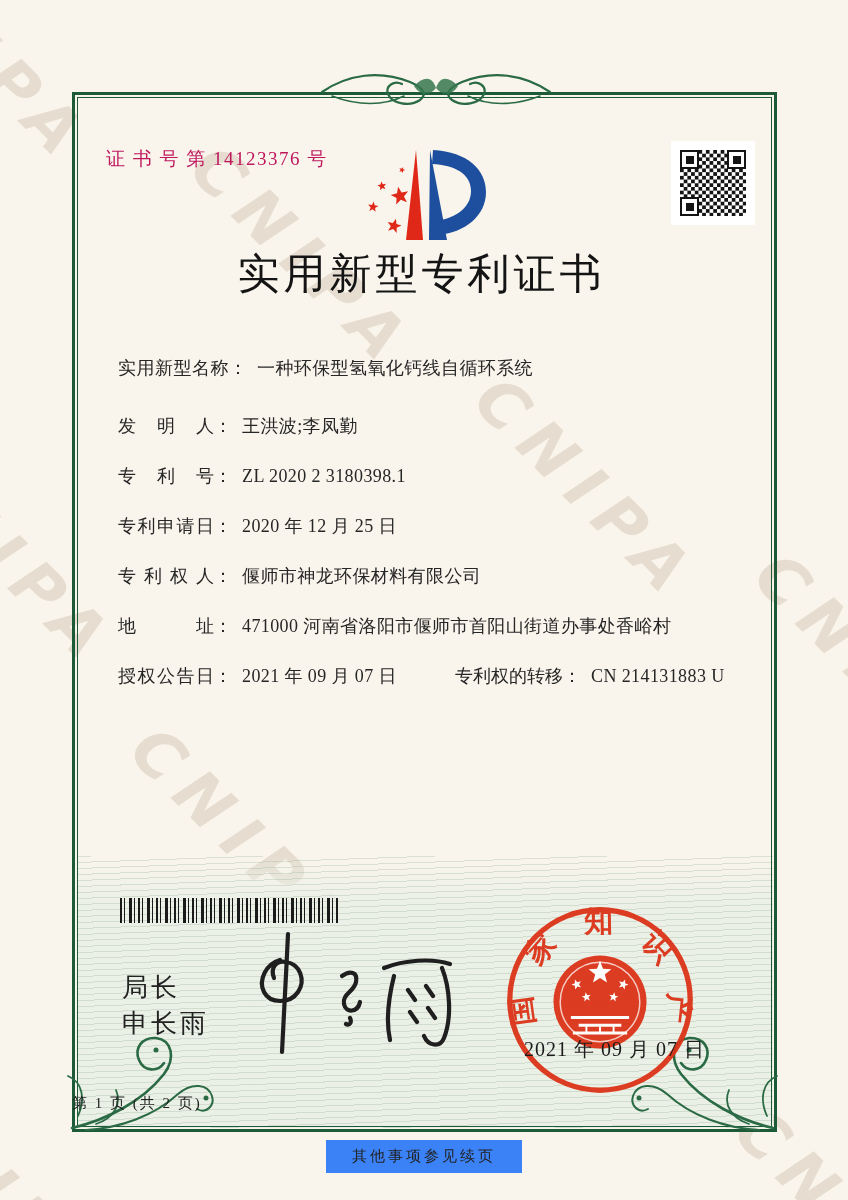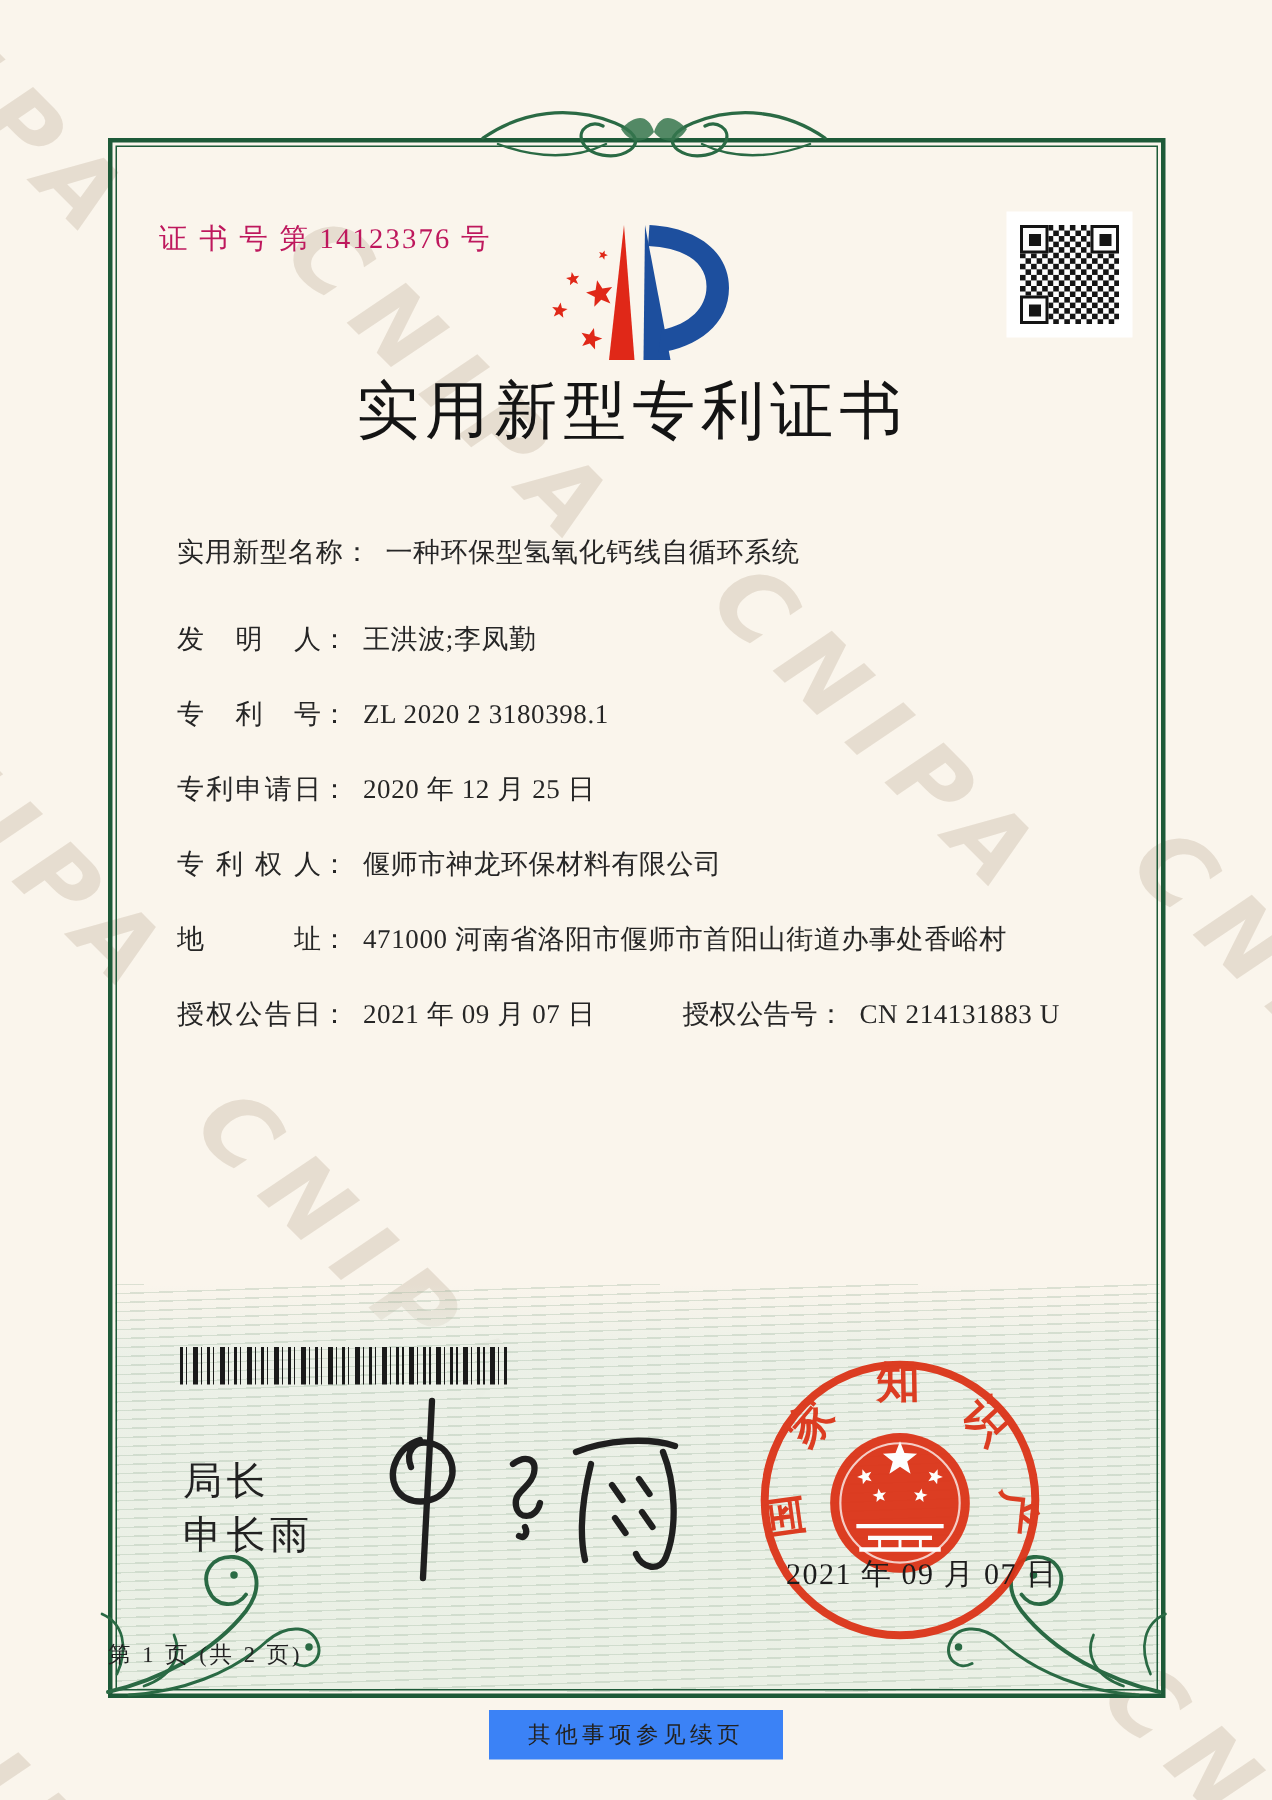--- a/index.html
+++ b/index.html
@@ -146,21 +146,21 @@
   </div>
   <div class="row r4">
     <span class="lbl">专利权人</span><span class="colon">：</span><span class="val">偃师市神龙环保材料有限公司</span>
   </div>
   <div class="row r5">
     <span class="lbl">地址</span><span class="colon">：</span><span class="val">471000  河南省洛阳市偃师市首阳山街道办事处香峪村</span>
   </div>
   <div class="row r6">
     <span class="lbl">授权公告日</span><span class="colon">：</span><span class="val">2021 年 09 月 07 日</span>
     <span class="pair2">
-      <span>授权公告号</span><span class="colon">：</span><span class="val">CN 214131883 U</span>
+      <span>专利权的转移</span><span class="colon">：</span><span class="val">CN 214131883 U</span>
     </span>
   </div>
 
 
   <div class="barcode"></div>
   <div class="official title2">局长</div>
   <div class="official name">申长雨</div>
 
   <svg class="signature" width="212" height="132" viewBox="0 0 212 132">
     <g fill="none" stroke="#1f1f1f" stroke-width="4.2" stroke-linecap="round">

